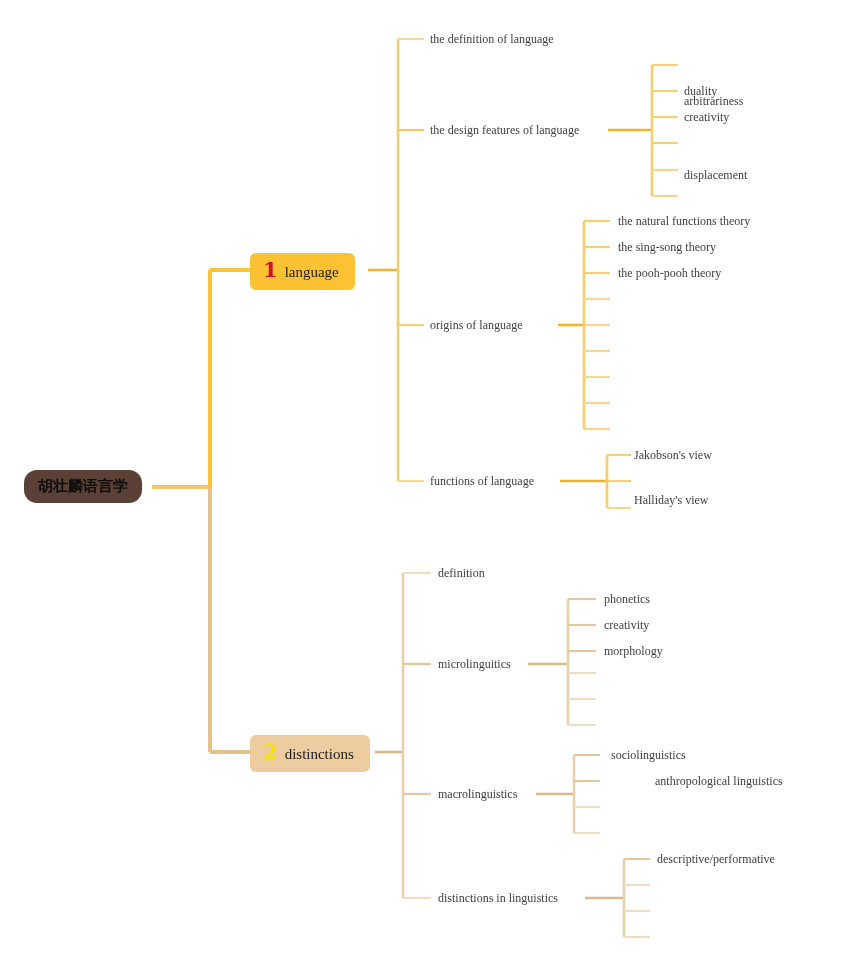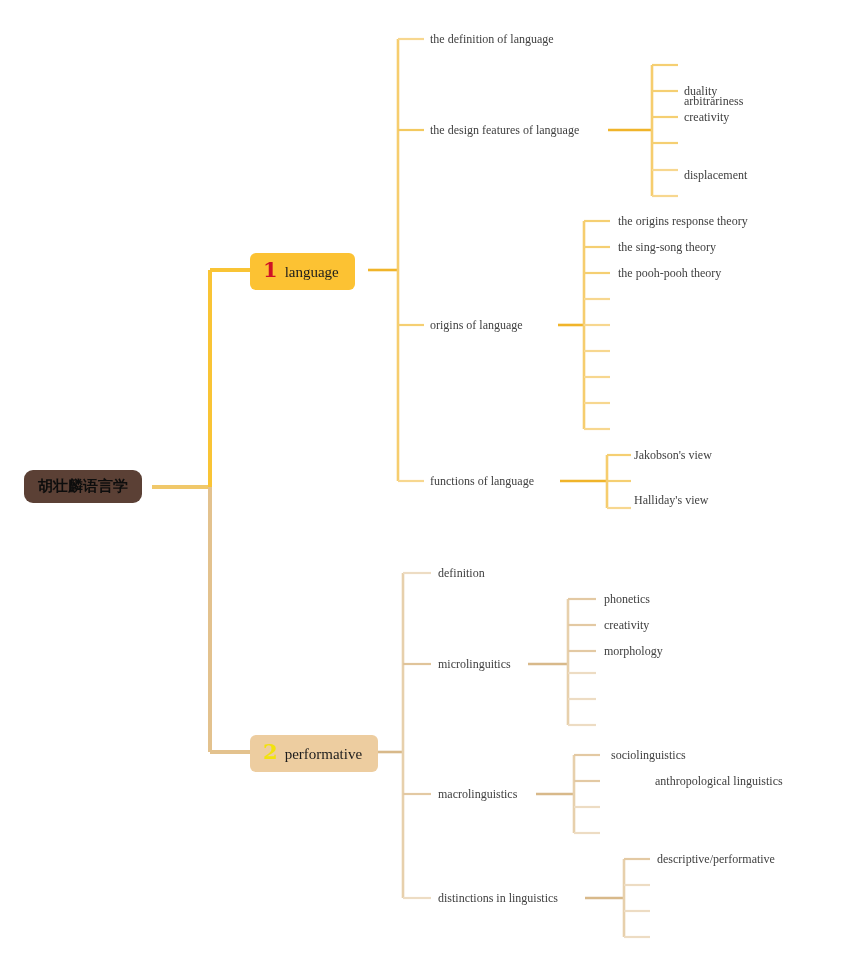--- a/index.html
+++ b/index.html
@@ -167,50 +167,50 @@
     <g>
       <path d="M585 898 L624 898" stroke="#d8b98a" stroke-width="2.6" fill="none"></path>
       <path d="M624 859 L624 937" stroke="#e7d0ac" stroke-width="2.6" fill="none"></path>
       <path d="M624 859 L650 859" stroke="#e3c9a3" stroke-width="2.2" fill="none"></path>
       <path d="M624 885 L650 885" stroke="#eddcc3" stroke-width="2.2" fill="none"></path>
       <path d="M624 911 L650 911" stroke="#eddcc3" stroke-width="2.2" fill="none"></path>
       <path d="M624 937 L650 937" stroke="#eddcc3" stroke-width="2.2" fill="none"></path>
     </g>
   </svg>
 
-  <div class="node node-root" style="left:24px; top:470px;">
+  <div class="node node-root" style="left:24px; top:470px;border-radius:13px;">
     <span>胡壮麟语言学</span>
   </div>
 
   <div class="node node-l1 lang" style="left:250px; top:253px;">
     <span class="badge red">1</span>
     <span>language</span>
   </div>
 
   <div class="node node-l1 ling" style="left:250px; top:735px;">
     <span class="badge yellow">2</span>
-    <span>performative</span>
+    <span>distinctions</span>
   </div>
 
   <div class="label" style="left:430px; top:31px;">the definition of language</div>
 
   <div class="label" style="left:430px; top:122px;">the design features of language</div>
 
   <div class="label" style="left:430px; top:317px;">origins of language</div>
 
   <div class="label" style="left:430px; top:473px;">functions of language</div>
 
   <div class="label" style="left:684px; top:57px;margin-top:36px;">arbitrariness</div>
   <div class="label" style="left:684px; top:83px;">duality</div>
   <div class="label" style="left:684px; top:109px;">creativity</div>
   <div class="label" style="left:684px; top:135px;margin-top:32px;">displacement</div>
   <div class="label" style="left:684px; top:162px;"></div>
   <div class="label" style="left:684px; top:188px;"></div>
 
-  <div class="label" style="left:618px; top:213px;">the origins response theory</div>
+  <div class="label" style="left:618px; top:213px;">the natural functions theory</div>
   <div class="label" style="left:618px; top:239px;">the sing-song theory</div>
   <div class="label" style="left:618px; top:265px;">the pooh-pooh theory</div>
   <div class="label" style="left:618px; top:291px;"></div>
   <div class="label" style="left:618px; top:317px;"></div>
   <div class="label" style="left:618px; top:343px;"></div>
   <div class="label" style="left:618px; top:369px;"></div>
   <div class="label" style="left:618px; top:395px;"></div>
   <div class="label" style="left:618px; top:421px;"></div>
 
   <div class="label" style="left:634px; top:447px;">Jakobson's view</div>

